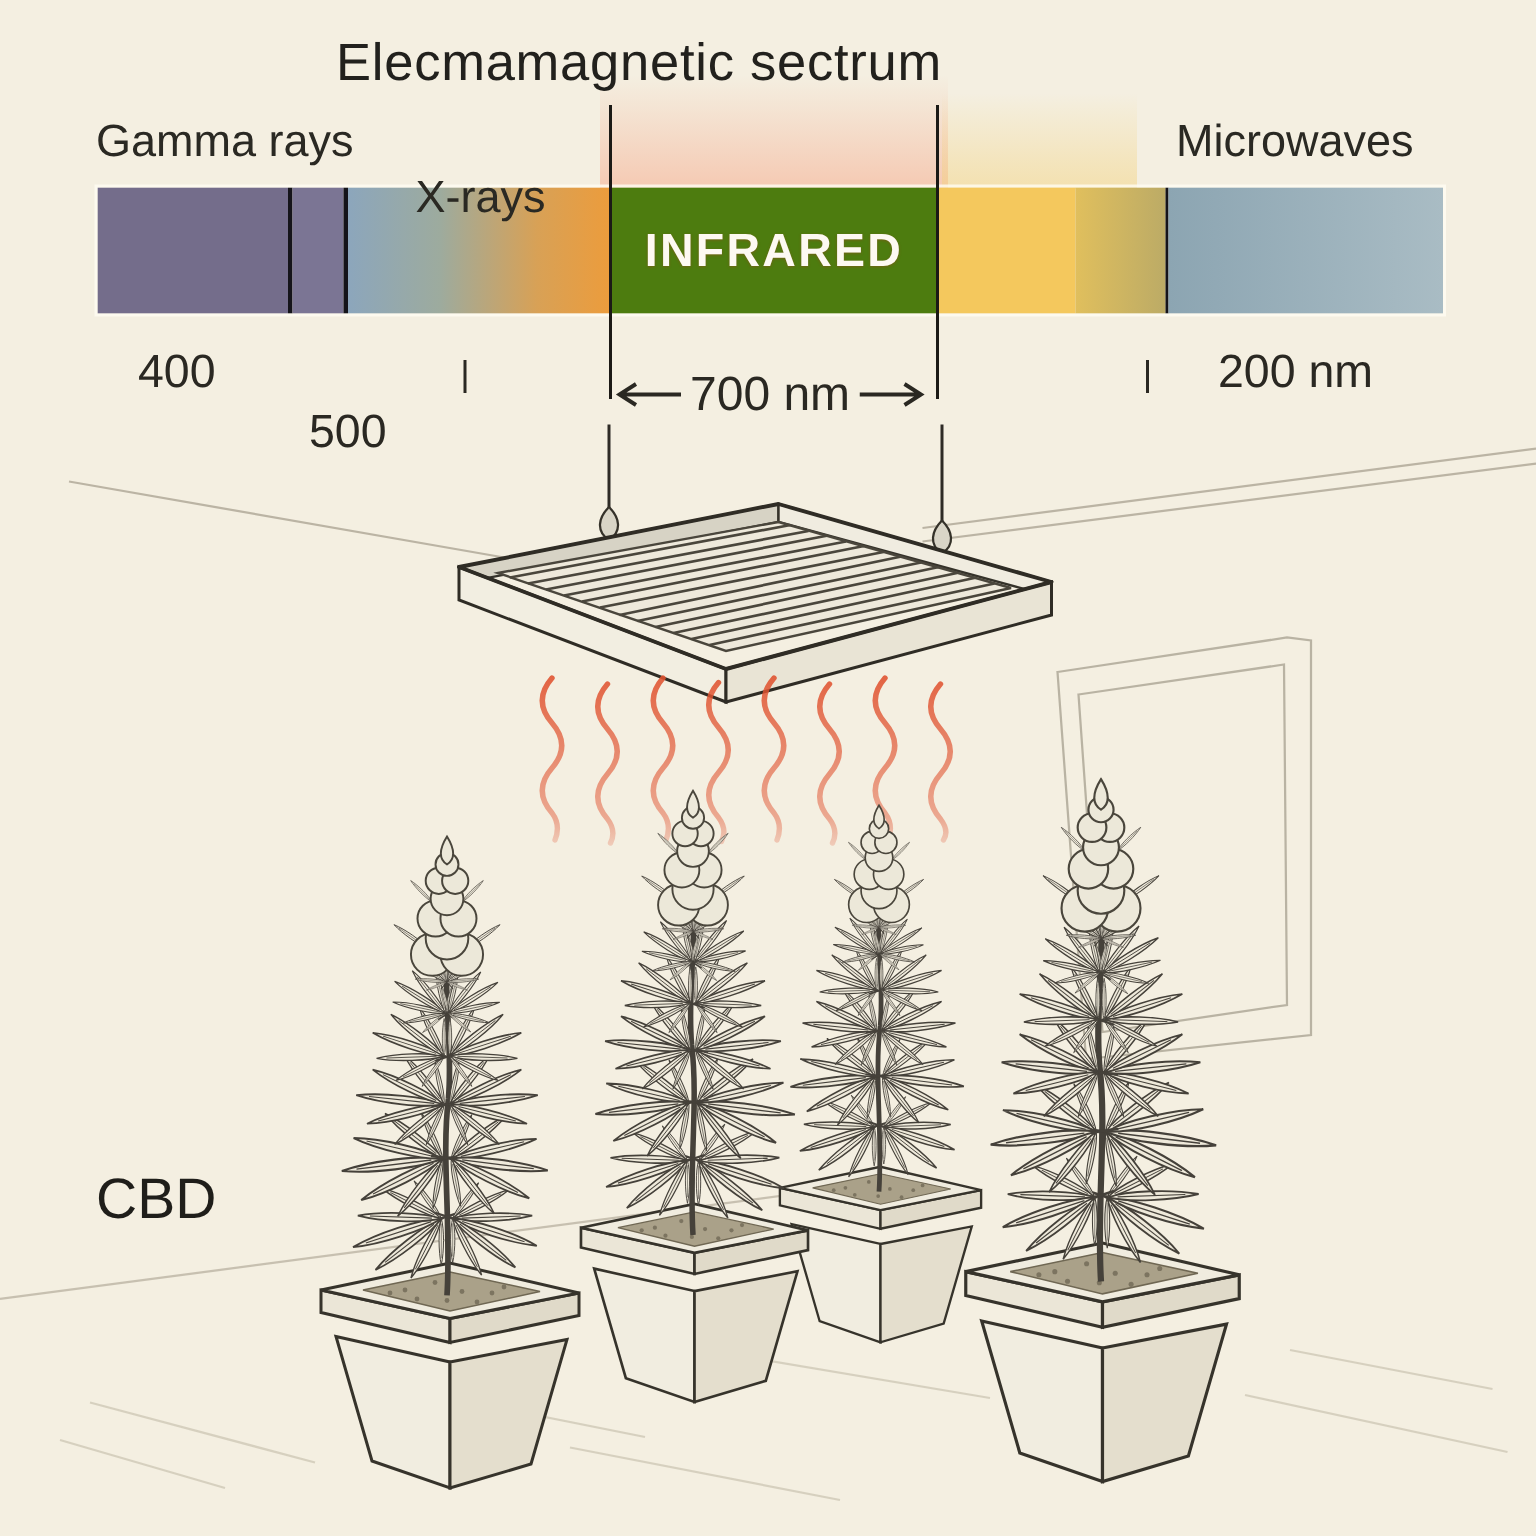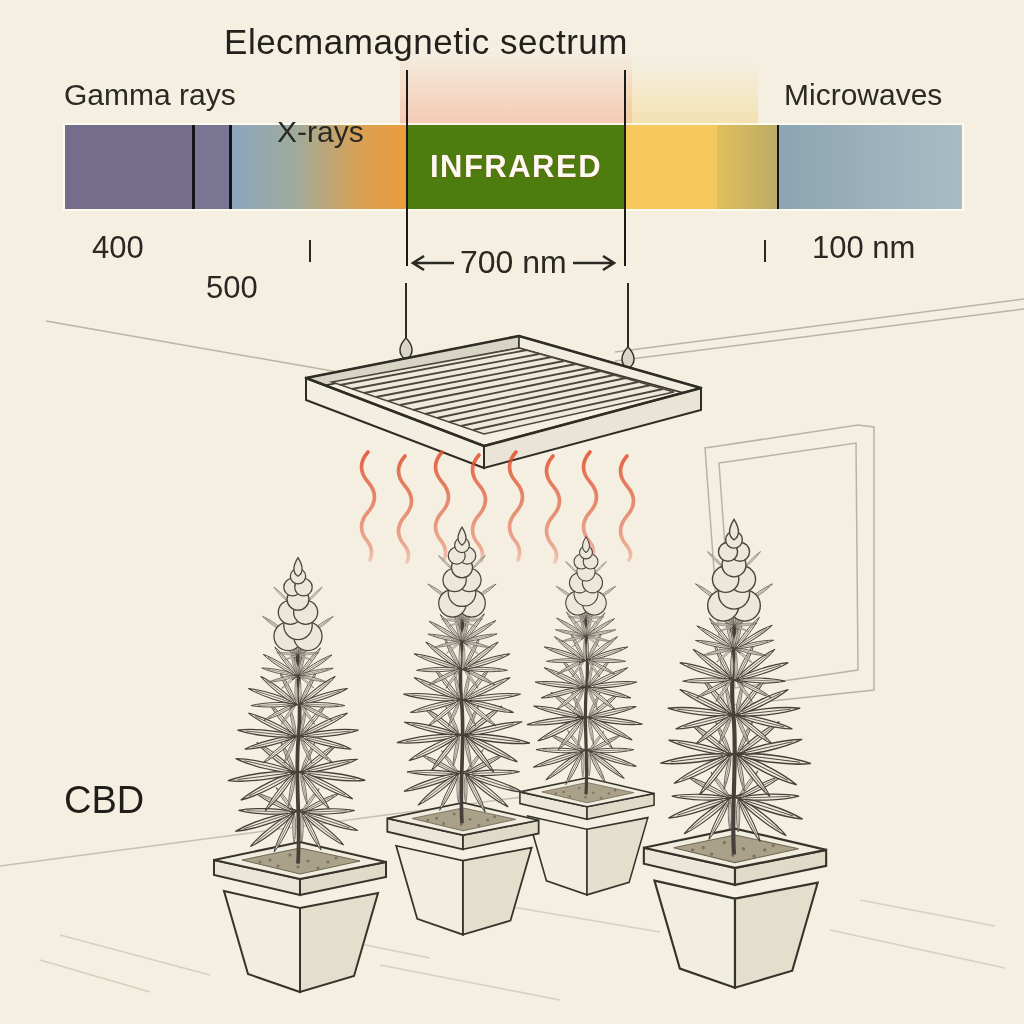--- a/index.html
+++ b/index.html
@@ -100,21 +100,21 @@
 <div class="abs dim">
   <svg width="46" height="18" viewBox="0 0 46 18">
     <path d="M46,9 L7,9 M16,2 L5,9 L16,16" stroke="#2a2822" stroke-width="2.6" fill="none"></path>
   </svg>
   <span class="dim-text">700 nm</span>
   <svg width="46" height="18" viewBox="0 0 46 18">
     <path d="M0,9 L39,9 M30,2 L41,9 L30,16" stroke="#2a2822" stroke-width="2.6" fill="none"></path>
   </svg>
 </div>
 <div class="abs tickmark tick-2"></div>
-<div class="abs scale-num num-100">100 nm</div>
+<div class="abs scale-num num-100">200 nm</div>
 
 <div class="abs caption">
   <div>CBD</div>
 </div>
 
 <svg class="abs scene" width="1024" height="1024" viewBox="0 0 1024 1024">
   <defs>
     <linearGradient id="heatGrad" gradientUnits="userSpaceOnUse" x1="0" y1="448" x2="0" y2="578">
       <stop offset="0" stop-color="#e0522f" stop-opacity="0.9"></stop>
       <stop offset="0.75" stop-color="#e0522f" stop-opacity="0.45"></stop>

